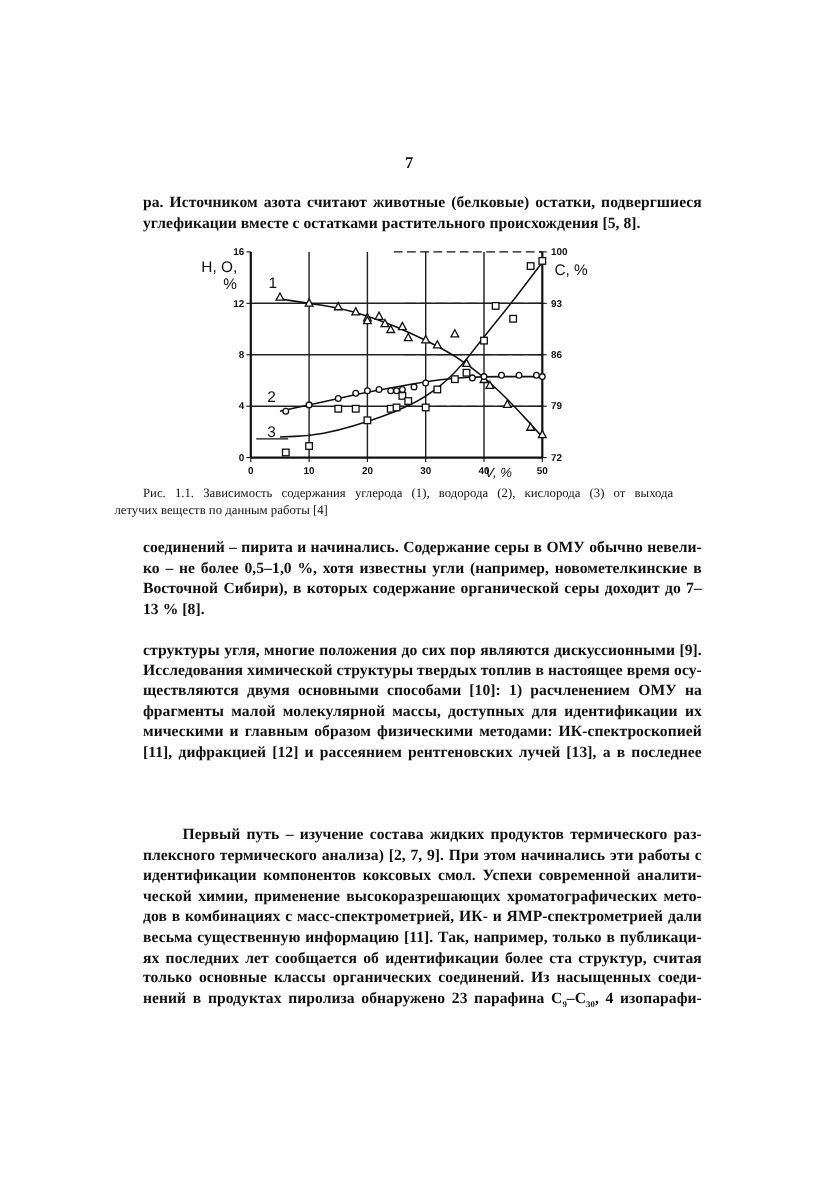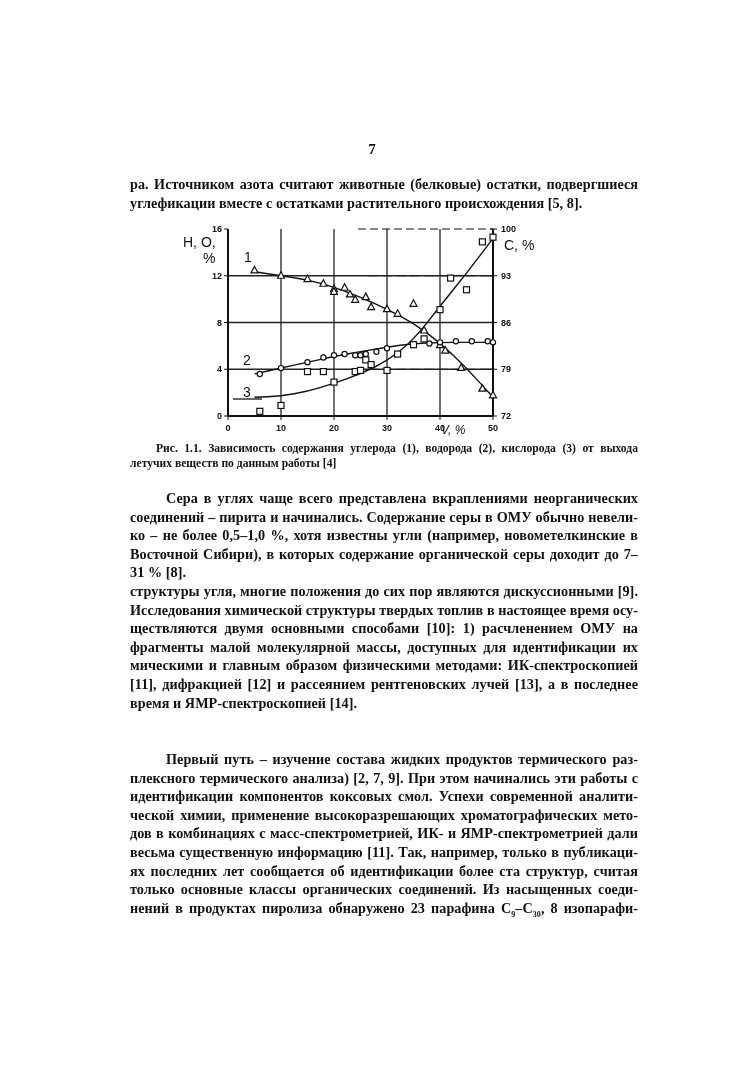--- a/index.html
+++ b/index.html
@@ -4,22 +4,22 @@
 <style>
   html, body { margin: 0; padding: 0; background: #ffffff; }
   body { width: 744px; height: 1080px; position: relative; overflow: hidden;
          font-family: "Liberation Serif", "DejaVu Serif", serif; color: #111; }
   .page-num { position: absolute; top: 141px; left: 0; width: 744px; text-align: center;
               font-weight: bold; font-size: 15px; }
   .text-block { position: absolute; left: 118px; width: 508px; font-size: 14.2px;
                 line-height: 18.6px; text-align: justify; font-weight: bold; letter-spacing: 0.05px; margin-left: 12px; }
   .line { display: block; text-align: justify; text-align-last: justify; white-space: nowrap; }
   .line.last { text-align-last: left; }
-  .caption { position: absolute; left: 130px; top: 441px; width: 508px; font-size: 11.6px;
-             line-height: 15px; font-weight: bold; }
+  .caption { position: absolute; left: 104px; top: 441px; width: 508px; font-size: 11.6px;
+             line-height: 15px; font-weight: normal; }
   svg text { font-family: "Liberation Sans", "DejaVu Sans", sans-serif; }
   sub { font-size: 8px; }
 </style>
 </head>
 <body>
 
 <div class="page-num">7</div>
 
 <div class="text-block" style="top:175px;">
   <span class="line">ра. Источником азота считают животные (белковые) остатки, подвергшиеся</span>
@@ -152,40 +152,38 @@
       <line x1="233" y1="399" x2="262" y2="399" stroke="#111" stroke-width="1.3"></line>
     </g>
 </svg>
 
 <div class="caption">
   <span class="line" style="text-indent:26px;">Рис. 1.1. Зависимость содержания углерода (1), водорода (2), кислорода (3) от выхода</span>
   <span class="line last">летучих веществ по данным работы [4]</span>
 </div>
 
 <div class="text-block" style="top:489px;">
-  <span class="line" style="padding-left:36px;">Сера в углях чаще всего представлена вкраплениями неорганических</span>
   <span class="line">соединений – пирита и начинались. Содержание серы в ОМУ обычно невели-</span>
   <span class="line">ко – не более 0,5–1,0 %, хотя известны угли (например, новометелкинские в</span>
   <span class="line">Восточной Сибири), в которых содержание органической серы доходит до 7–</span>
-  <span class="line last">31 % [8].</span>
+  <span class="line last">13 % [8].</span>
 </div>
 
 <div class="text-block" style="top:582px;">
   <span class="line">структуры угля, многие положения до сих пор являются дискуссионными [9].</span>
   <span class="line">Исследования химической структуры твердых топлив в настоящее время осу-</span>
   <span class="line">ществляются двумя основными способами [10]: 1) расчленением ОМУ на</span>
   <span class="line">фрагменты малой молекулярной массы, доступных для идентификации их</span>
   <span class="line">мическими и главным образом физическими методами: ИК-спектроскопией</span>
   <span class="line">[11], дифракцией [12] и рассеянием рентгеновских лучей [13], а в последнее</span>
-  <span class="line last">время и ЯМР-спектроскопией [14].</span>
 </div>
 
 <div class="text-block" style="top:750px;">
   <span class="line" style="padding-left:36px;">Первый путь – изучение состава жидких продуктов термического раз-</span>
   <span class="line">плексного термического анализа) [2, 7, 9]. При этом начинались эти работы с</span>
   <span class="line">идентификации компонентов коксовых смол. Успехи современной аналити-</span>
   <span class="line">ческой химии, применение высокоразрешающих хроматографических мето-</span>
   <span class="line">дов в комбинациях с масс-спектрометрией, ИК- и ЯМР-спектрометрией дали</span>
   <span class="line">весьма существенную информацию [11]. Так, например, только в публикаци-</span>
   <span class="line">ях последних лет сообщается об идентификации более ста структур, считая</span>
   <span class="line">только основные классы органических соединений. Из насыщенных соеди-</span>
-  <span class="line"><span>нений в продуктах пиролиза обнаружено 23 парафина C</span><sub>9</sub><span>–C</span><sub>30</sub><span>, 8 изопарафи-</span></span>
+  <span class="line"><span>нений в продуктах пиролиза обнаружено 23 парафина C</span><sub>9</sub><span>–C</span><sub>30</sub><span>, 4 изопарафи-</span></span>
 </div>
 
 </body></html>

